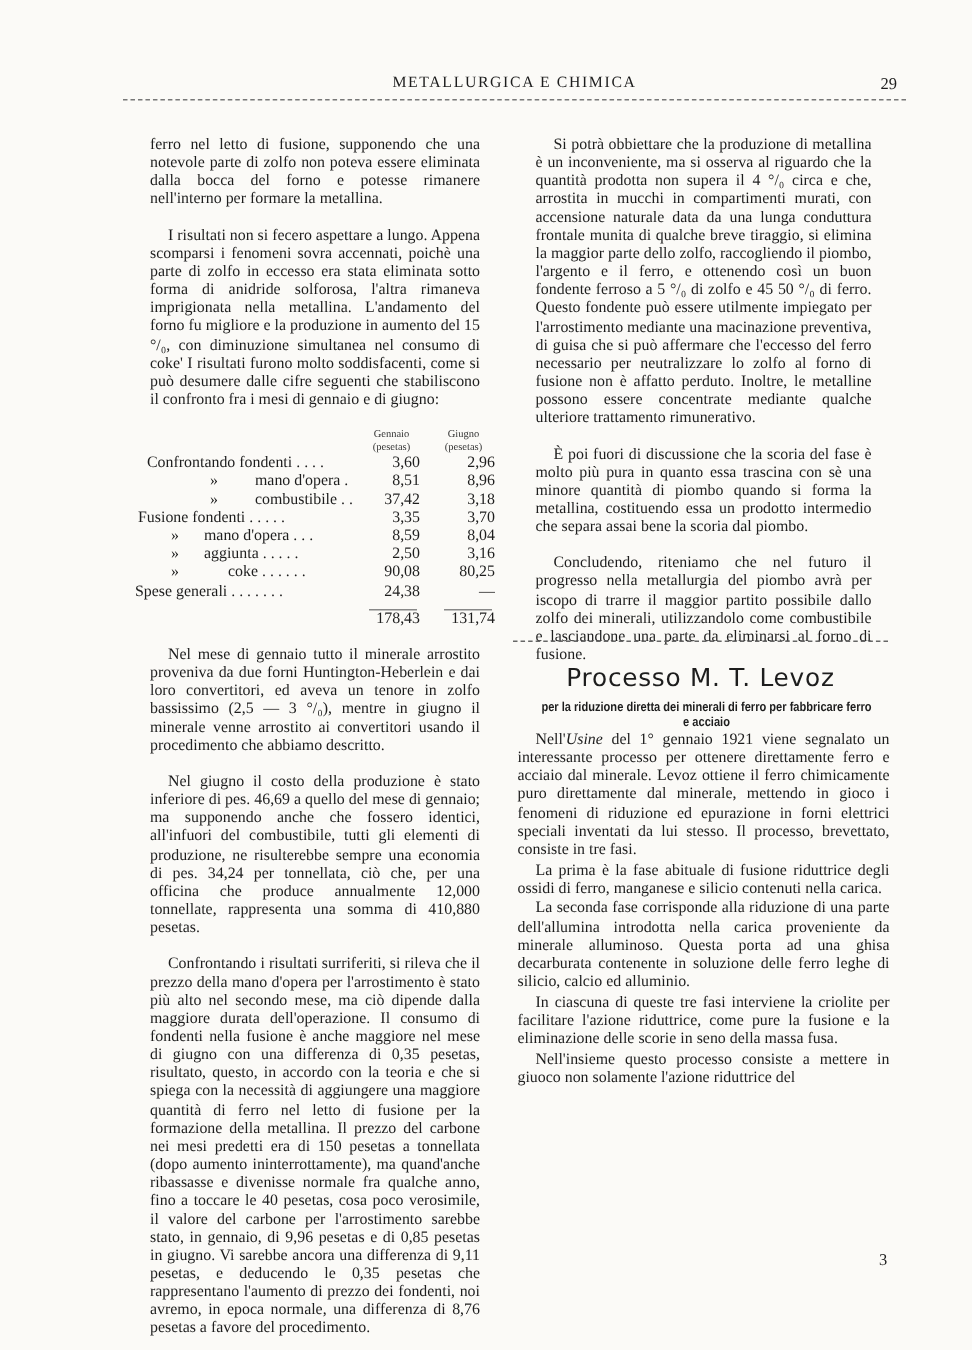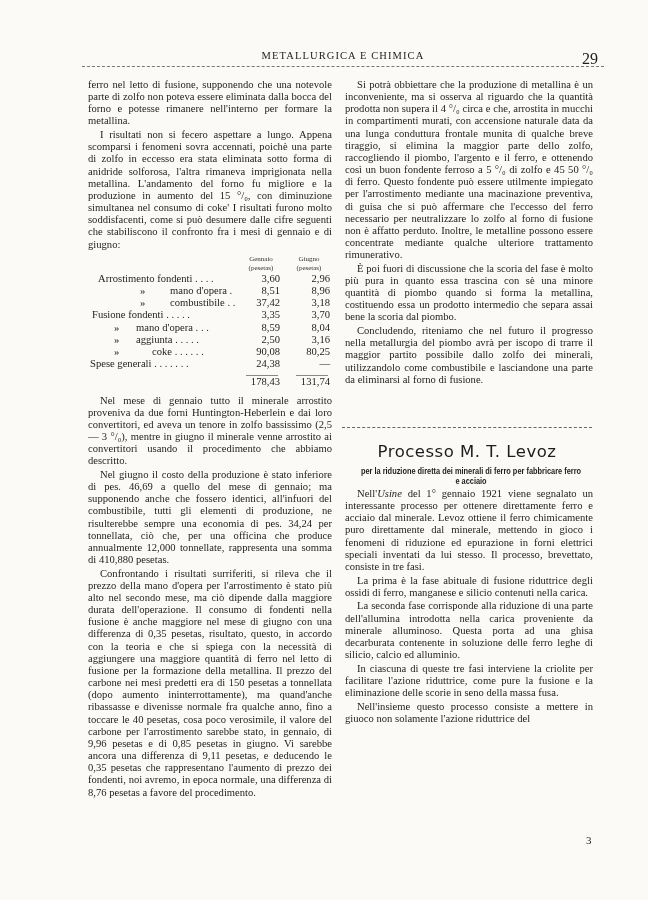--- a/index.html
+++ b/index.html
@@ -8,33 +8,33 @@
     font-family: "DejaVu Serif", "Liberation Serif", serif; color: #1d1d1d;
   }
   .running-head {
     position: absolute; left: 82px; top: 50px; width: 522px; height: 14px;
   }
   .running-title {
     position: absolute; left: 0; right: 0; text-align: center; top: 0;
     font-family: "Liberation Serif", serif; font-size: 10.5px; letter-spacing: 1.1px;
   }
   .page-number-top {
-    position: absolute; right: 6px; top: 0; font-family: "Liberation Serif", serif; font-size: 16px;
+    position: absolute; right: 6px; top: 0; font-family: "Liberation Serif", serif; font-size: 11px;
   }
   .head-rule {
     position: absolute; left: 82px; top: 66px; width: 522px; height: 0;
     border-top: 1px dashed #777;
   }
   .col {
     position: absolute; top: 79px; font-family: "Liberation Serif", serif;
     font-size: 10.6px; line-height: 12.15px; text-align: justify;
   }
   .col-left { left: 88px; width: 244px; }
   .col-right { left: 345px; width: 248px; }
-  .col p { margin: 0; text-indent: 0; }
+  .col p { margin: 12px; text-indent: 0; }
   .col p.ind { text-indent: 12px; }
   .col p + p { margin-top: 1.5px; }
 
   table.cost-table { border-collapse: collapse; margin: 4px 0 6px 0; width: 244px; font-size: 10.6px; }
   .cost-table td { padding: 0; line-height: 12.2px; white-space: nowrap; }
   .cost-table .hdr td { font-size: 7px; line-height: 9px; text-align: center; color: #333; }
   .cost-table td.label { text-align: left; }
   .cost-table td.num { text-align: right; padding-right: 6px; width: 44px; }
   .cost-table td.num2 { text-align: right; width: 44px; padding-right: 2px;}
   .cost-table .ind1 { padding-left: 10px; }
@@ -83,21 +83,21 @@
       <td></td>
       <td>Gennaio</td>
       <td>Giugno</td>
     </tr>
     <tr class="hdr">
       <td></td>
       <td>(pesetas)</td>
       <td>(pesetas)</td>
     </tr>
     <tr>
-      <td class="label ind1"><span>Arrostimento fondenti</span> <span>. . . .</span></td>
+      <td class="label ind1"><span>Confrontando fondenti</span> <span>. . . .</span></td>
       <td class="num">3,60</td>
       <td class="num2">2,96</td>
     </tr>
     <tr>
       <td class="label"><span class="ditto" style="margin-left:52px">»</span><span style="margin-left:16px">mano d'opera</span> <span>.</span></td>
       <td class="num">8,51</td>
       <td class="num2">8,96</td>
     </tr>
     <tr>
       <td class="label"><span class="ditto" style="margin-left:52px">»</span><span style="margin-left:16px">combustibile</span> <span>. .</span></td>

